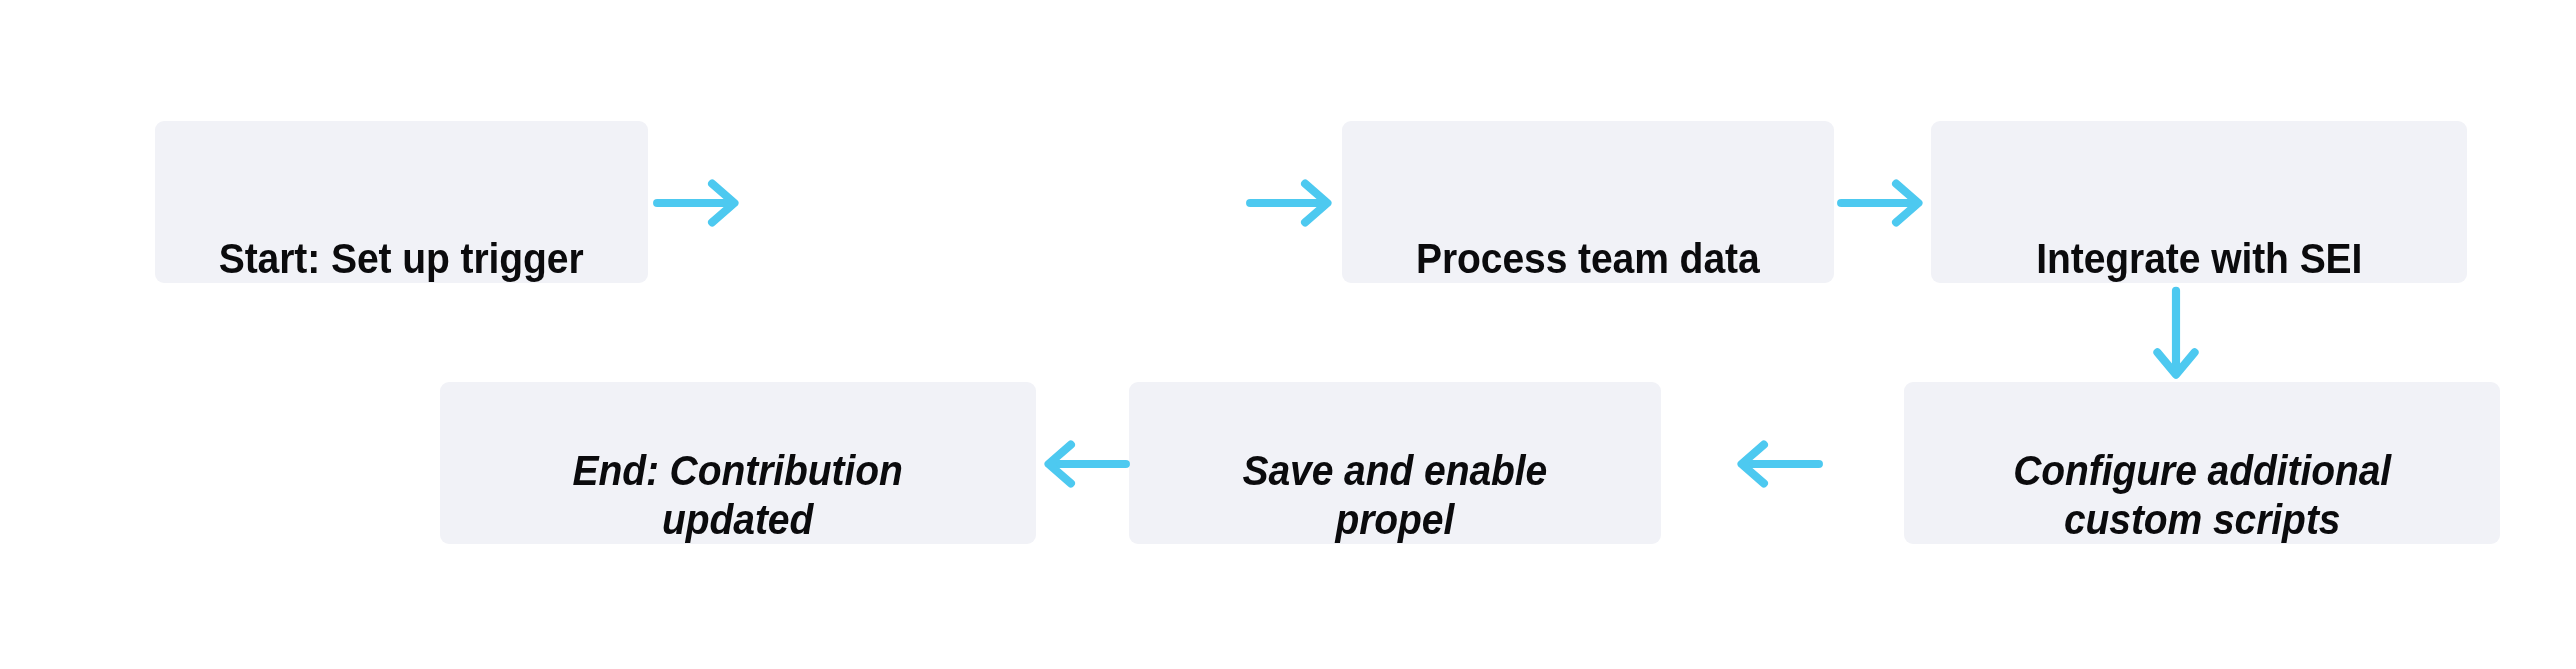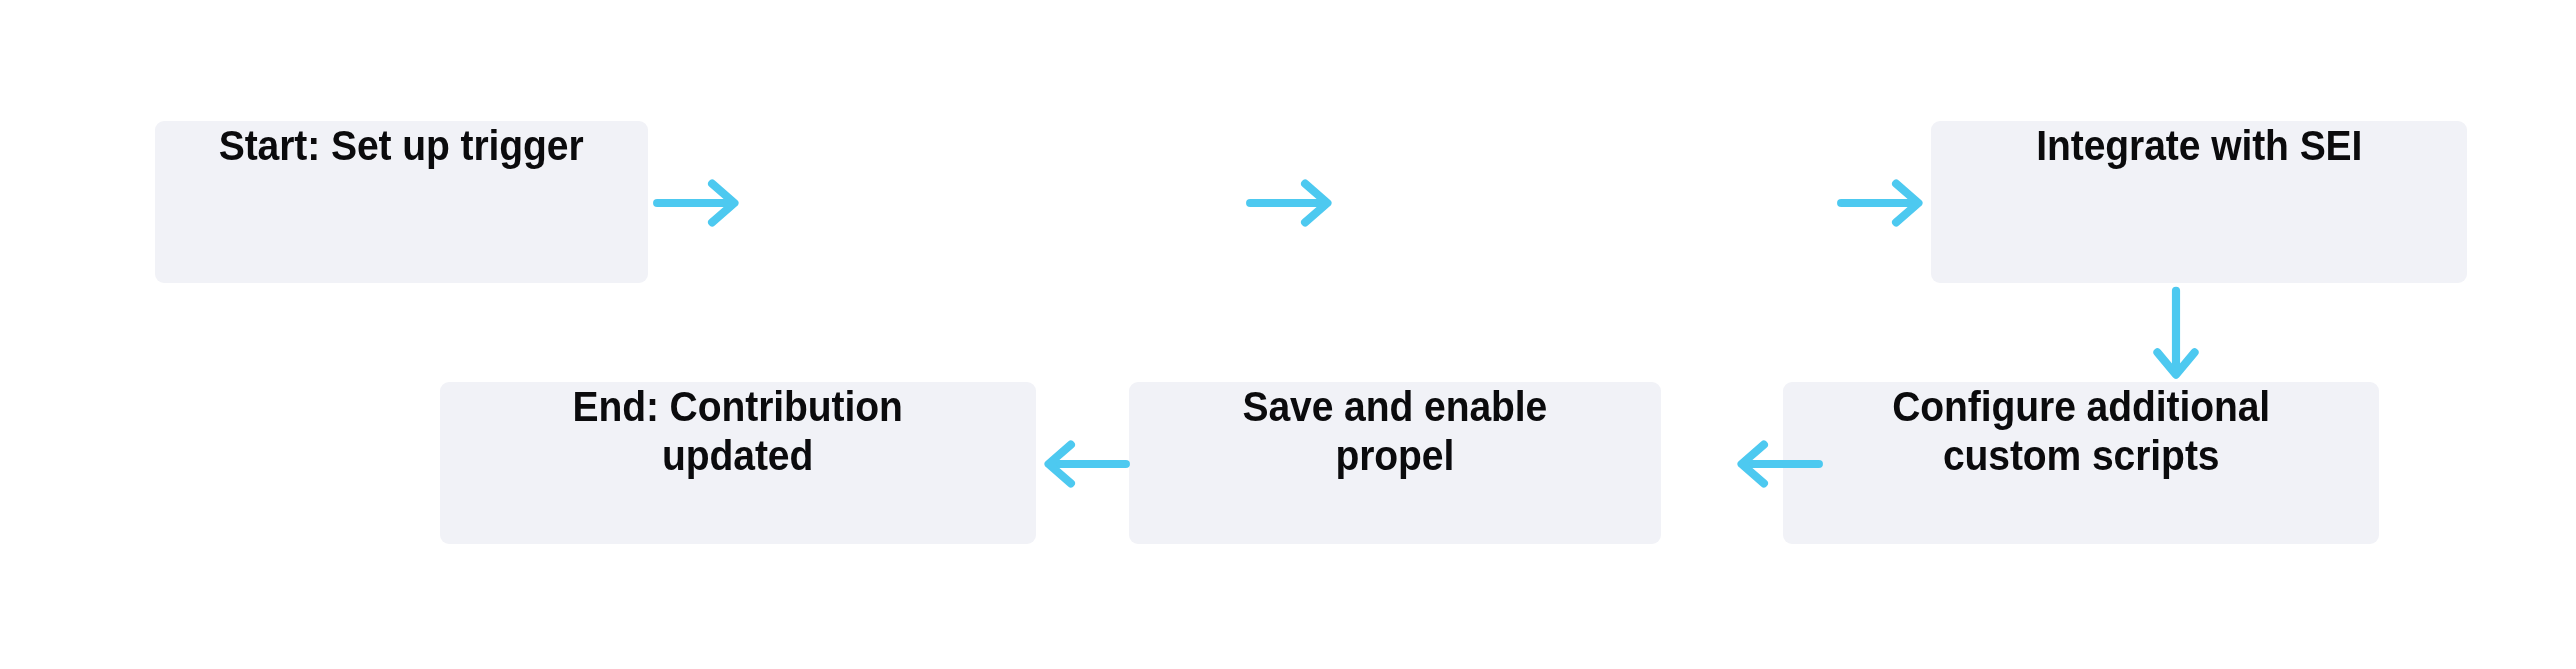--- a/index.html
+++ b/index.html
@@ -18,48 +18,48 @@
     background: #ffffff;
     overflow: hidden;
   }
 
   
   .node {
     position: absolute;
     background: #F1F2F7;
     border-radius: 9px;
     display: flex;
-    align-items: flex-start;
+    align-items: flex-end;
     justify-content: center;
     box-sizing: border-box;
     padding: 0 19.4px;
   }
   .node-label {
     font-family: "Liberation Sans", sans-serif;
     font-weight: bold;
     font-size: 42px;
     line-height: 1.17;
     color: #0b0b0d;
     text-align: center;
     letter-spacing: -0.1px;
     white-space: pre-line;
     transform: scaleX(0.93);
   }
 
   
   .row-top  { top: 121px; height: 162px; }
   
-  .row-bot  { top: 382px; height: 162px; }
+  .row-bot  { top: 382px; height: 162px; font-style: italic; }
 
   .n1 { left: 155px;  width: 493px; }
   .n2 { left: 749px; width: 493px; }
   .n3 { left: 1342px; width: 492px; }
   .n4 { left: 1931px; width: 536px; }
 
-  .n5 { left: 1783px; width: 596px; }
+  .n5 { left: 1904px; width: 596px; }
   .n6 { left: 1129px; width: 532px; }
   .n7 { left: 440px;  width: 596px; }
 
   
   .arrow {
     position: absolute;
     display: block;
   }
   .arrow svg { display: block; overflow: visible; }
 
@@ -77,20 +77,23 @@
 </head>
 <body>
 
 <div id="canvas">
 
   <div class="node row-top n1">
     <span class="node-label">Start: Set up trigger</span>
   </div>
 
 
+  <div class="node row-top n3">
+    <span class="node-label">Process team data</span>
+  </div>
 
   <div class="node row-top n4">
     <span class="node-label">Integrate with SEI</span>
   </div>
 
   <div class="node row-bot n5">
     <span class="node-label">Configure additional
 custom scripts</span>
   </div>
 

